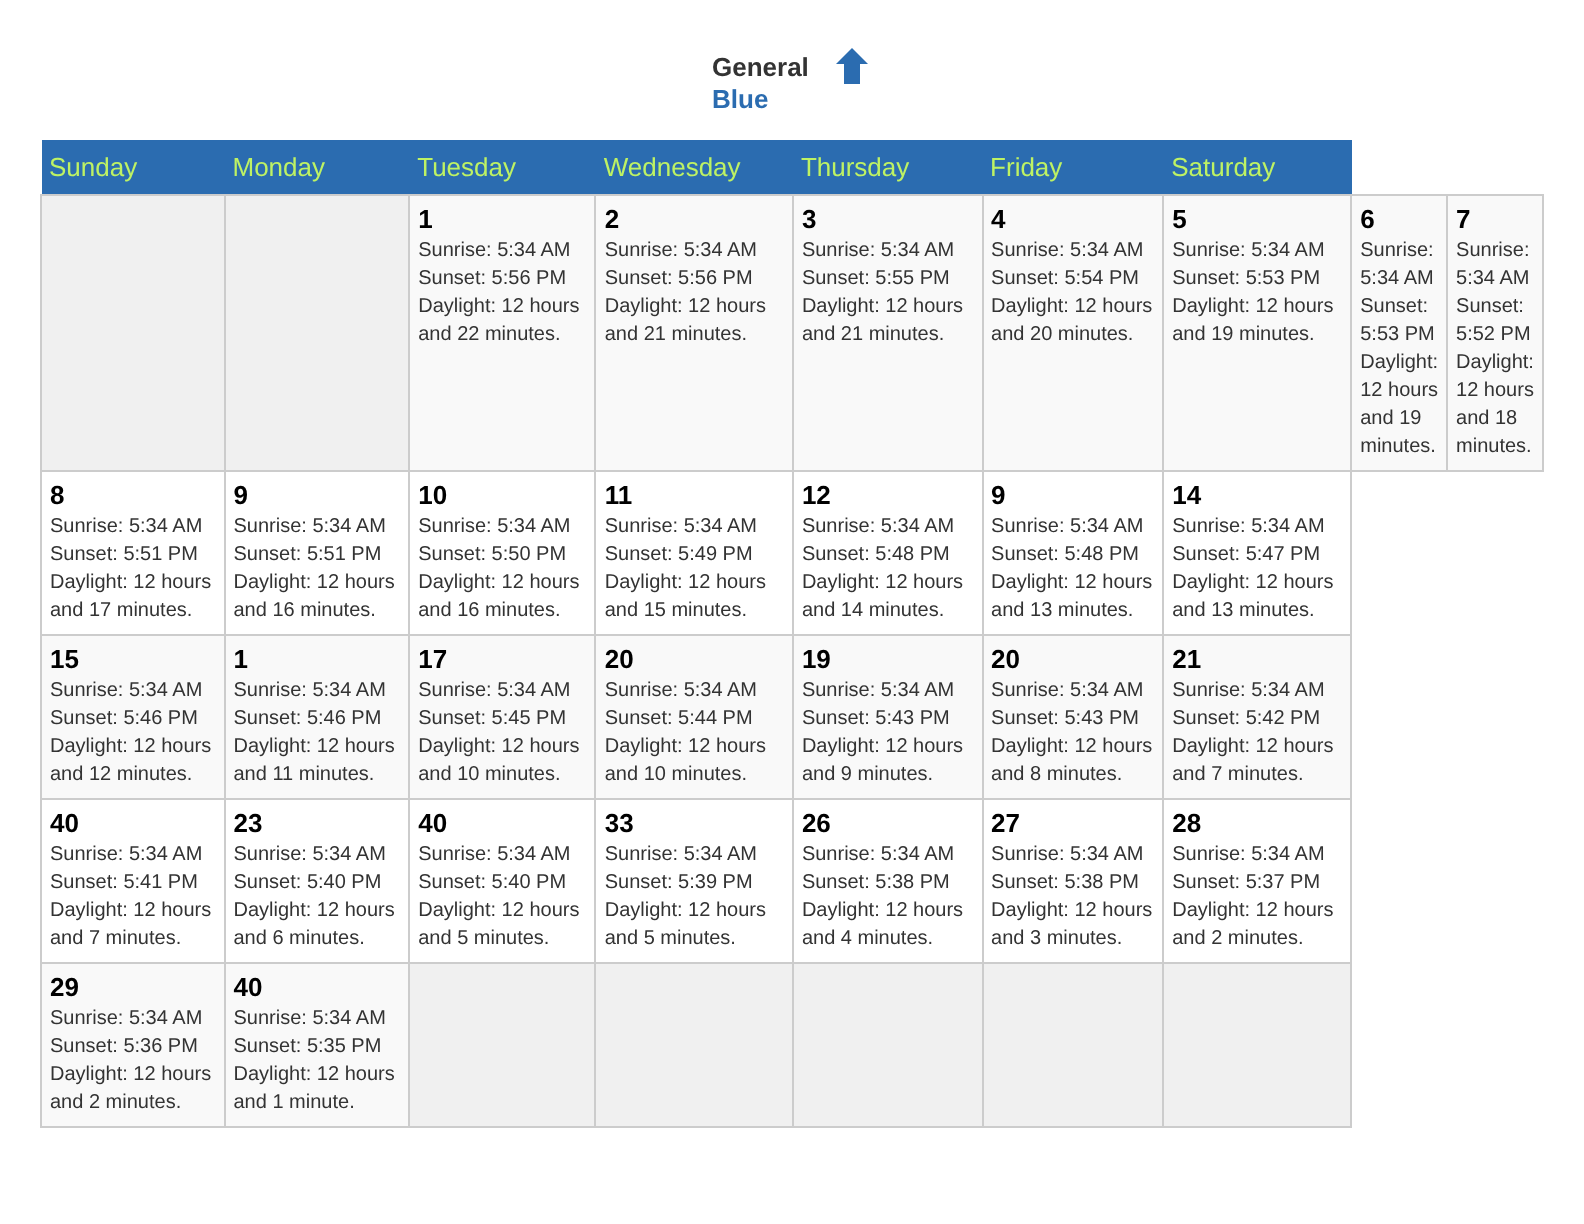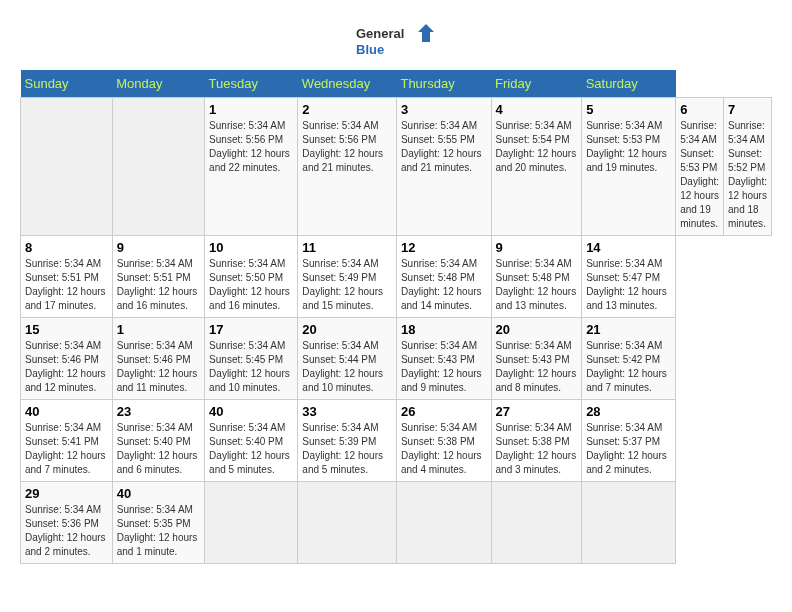--- a/index.html
+++ b/index.html
@@ -178,21 +178,21 @@
       </td>
         <td>
         <span class="day-num">17</span>
         <span class="day-detail">Sunrise: 5:34 AM<br>Sunset: 5:45 PM<br>Daylight: 12 hours and 10 minutes.</span>
       </td>
         <td>
         <span class="day-num">20</span>
         <span class="day-detail">Sunrise: 5:34 AM<br>Sunset: 5:44 PM<br>Daylight: 12 hours and 10 minutes.</span>
       </td>
         <td>
-        <span class="day-num">18</span>
+        <span class="day-num">19</span>
         <span class="day-detail">Sunrise: 5:34 AM<br>Sunset: 5:43 PM<br>Daylight: 12 hours and 9 minutes.</span>
       </td>
         <td>
         <span class="day-num">20</span>
         <span class="day-detail">Sunrise: 5:34 AM<br>Sunset: 5:43 PM<br>Daylight: 12 hours and 8 minutes.</span>
       </td>
         <td>
         <span class="day-num">21</span>
         <span class="day-detail">Sunrise: 5:34 AM<br>Sunset: 5:42 PM<br>Daylight: 12 hours and 7 minutes.</span>
       </td>

